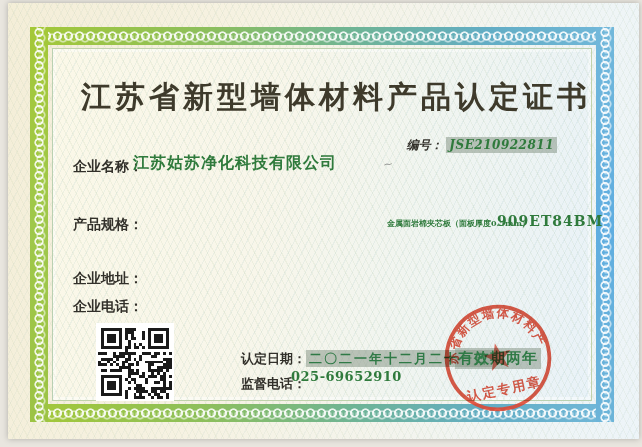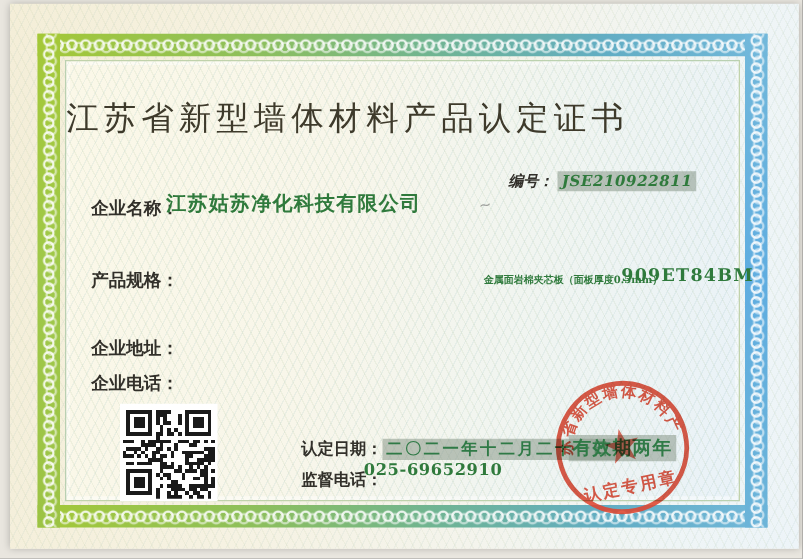--- a/index.html
+++ b/index.html
@@ -45,22 +45,22 @@
     box-shadow:inset 0 0 0 3px rgba(255,255,255,.45);
     background:linear-gradient(100deg,#fbf8e8 0%,#f8f6ea 40%,#f1f5f0 65%,#e9f2f8 100%);
   }
   .inner::before{
     content:"";position:absolute;inset:0;pointer-events:none;
     background:
       repeating-linear-gradient(63deg, rgba(165,190,145,.13) 0 1px, transparent 1px 6px),
       repeating-linear-gradient(-63deg, rgba(140,185,185,.13) 0 1px, transparent 1px 6px);
   }
   .title{
-    position:absolute;left:0;right:0;top:28px;text-align:left;
-    font-size:26px;font-weight:normal;letter-spacing:4px;color:#3e3a2b;
+    position:absolute;left:0;right:0;top:28px;text-align:right;
+    font-size:30px;font-weight:bold;letter-spacing:4px;color:#3e3a2b;
   }
   .label{color:#32302a;font-weight:bold;}
   .green{color:#2f7a3c;font-weight:bold;}
   .hl{background:rgba(136,152,136,.55);padding:1px 3px;}
   .number-row{position:absolute;top:88px;right:34px;font-size:12px;font-style:italic;}
   .number-row .label{font-size:12px;}
   .number-row .green{letter-spacing:.5px;}
   .row-name-label{position:absolute;left:20px;top:109px;font-size:14px;text-align:right;}
   .row-name-value{position:absolute;left:80px;top:104px;font-size:16px;letter-spacing:1px;}
   .pen-mark{position:absolute;left:330px;top:108px;color:rgba(90,90,90,.55);font-size:12px;transform:rotate(-8deg);}

